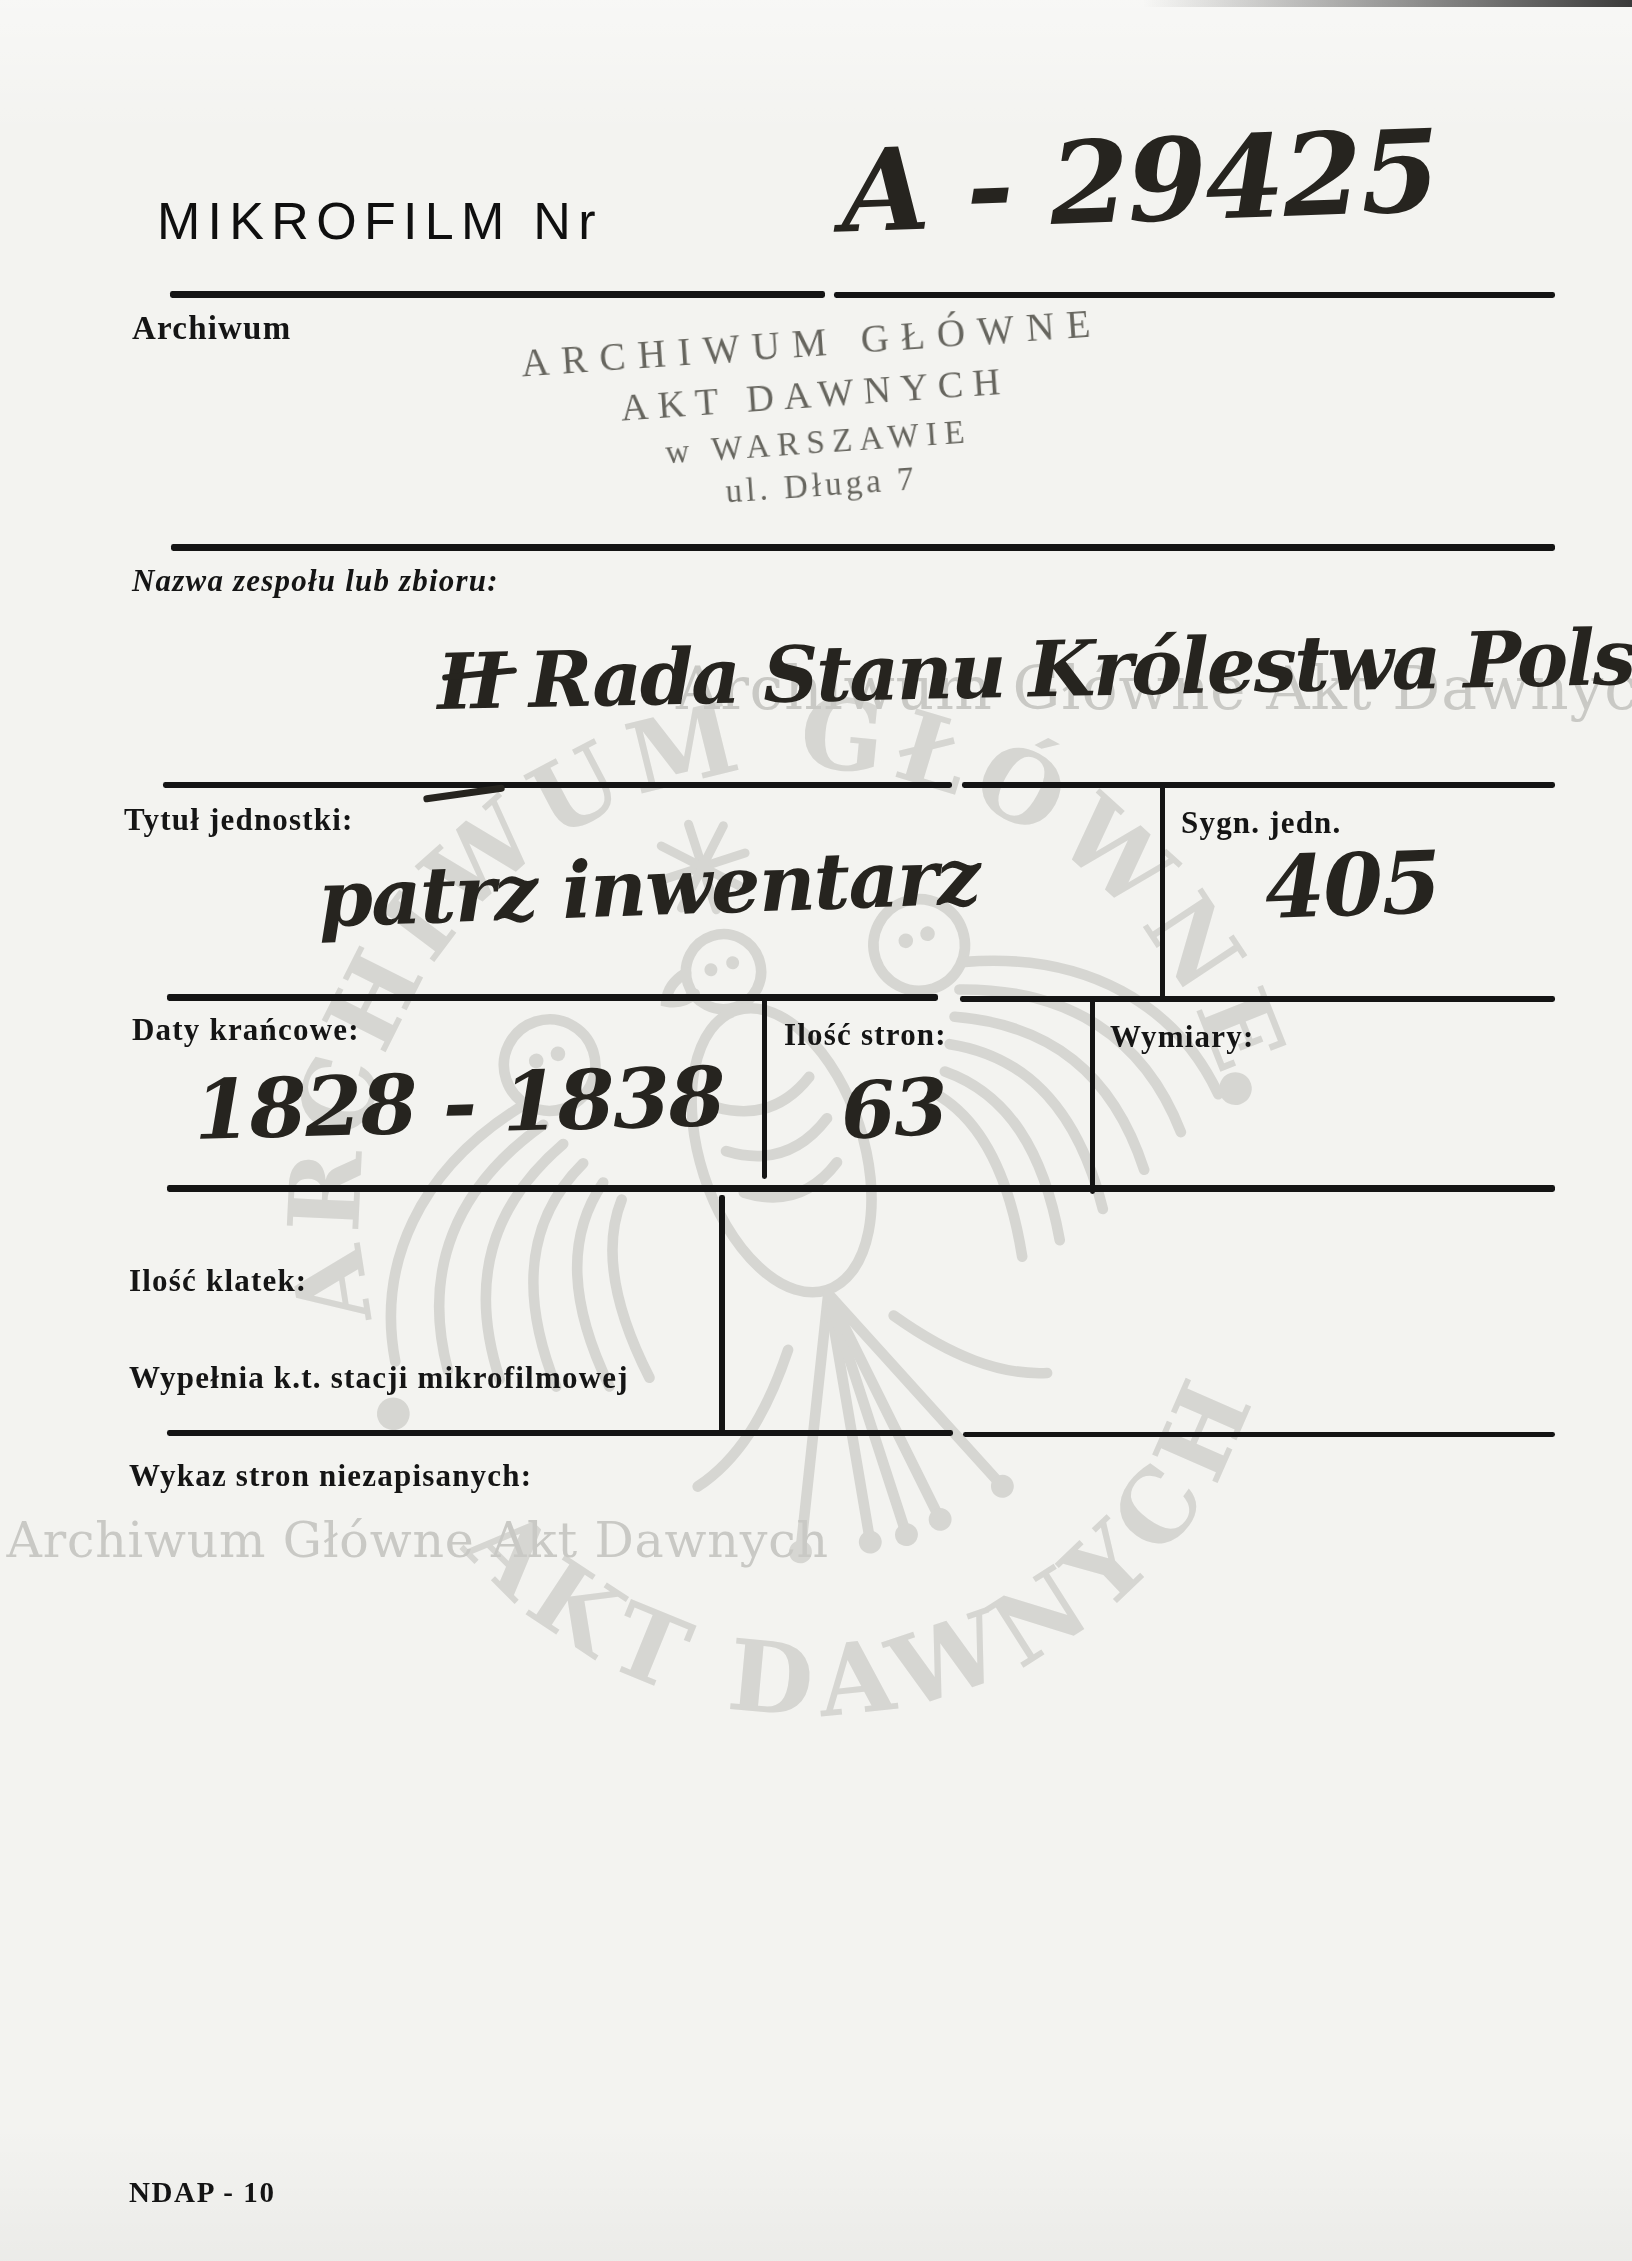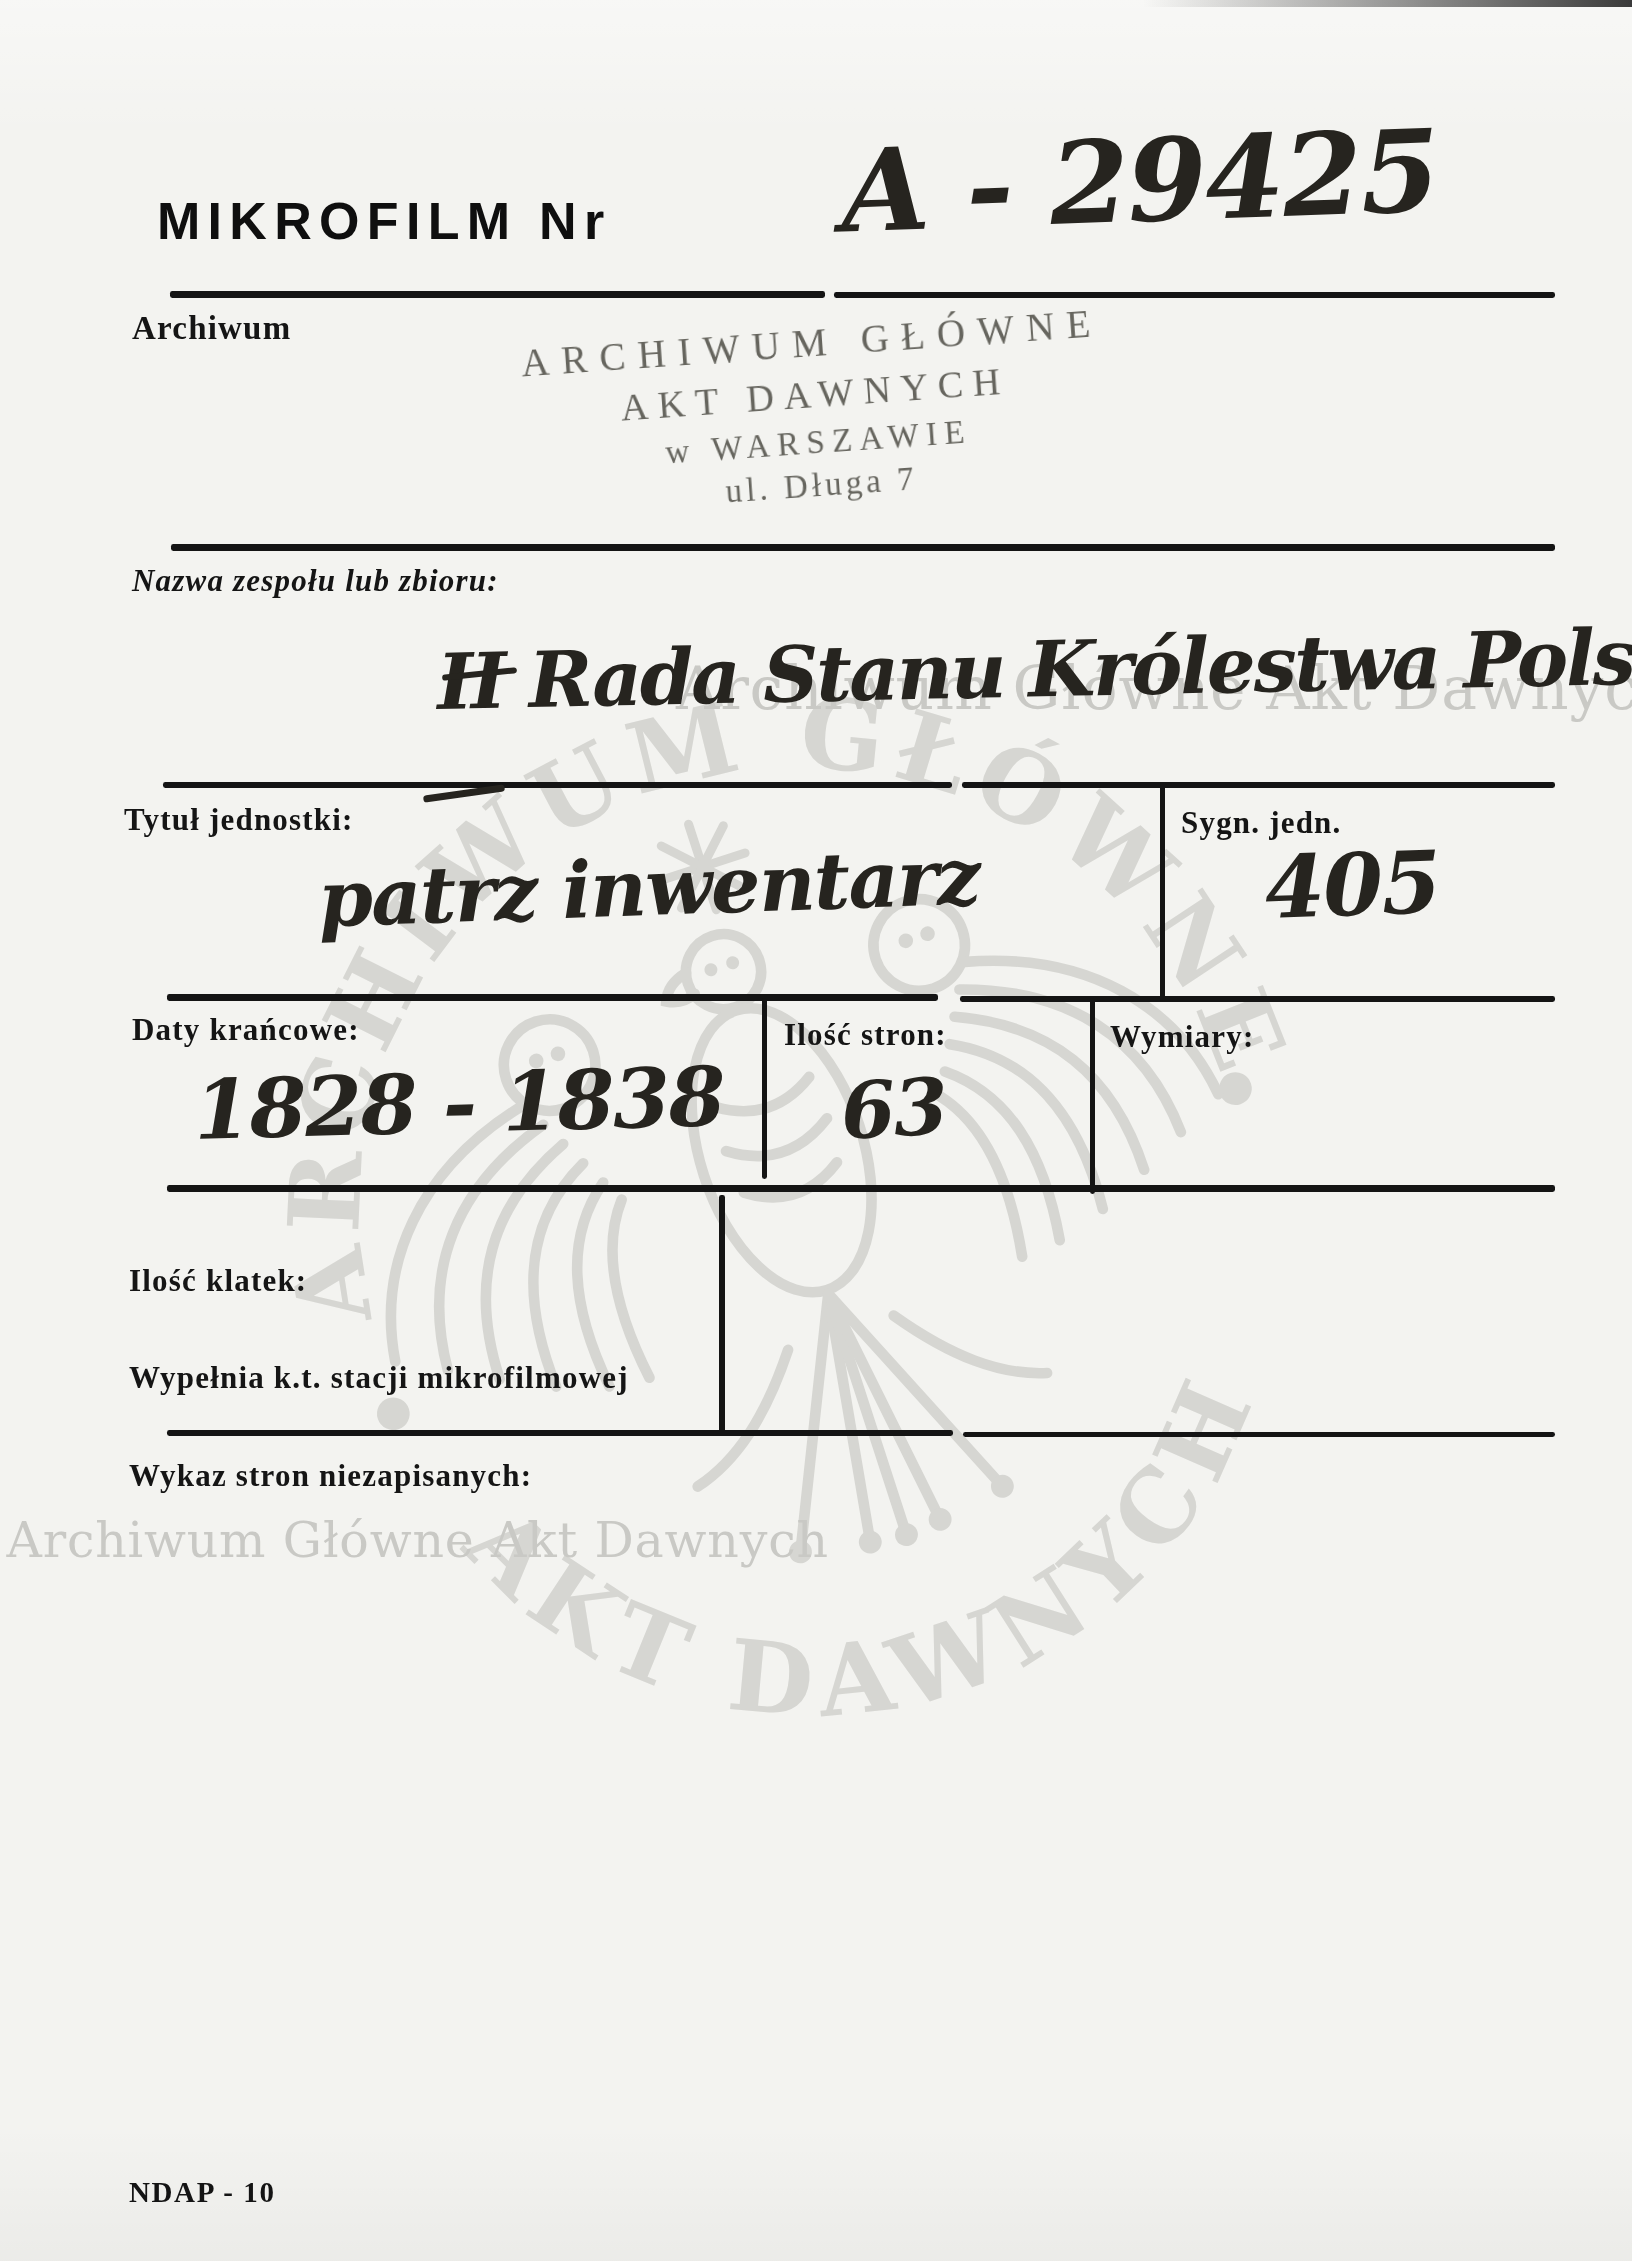--- a/index.html
+++ b/index.html
@@ -13,21 +13,21 @@
   .label{
     font-family:"Liberation Serif", serif; font-weight:bold; font-size:31px;
     letter-spacing:1.2px; color:#151515; white-space:nowrap; z-index:4;
   }
   .hline,.vline{background:#141414; border-radius:2.4px; z-index:3;}
   .hand{
     font-family:"DejaVu Serif", serif; font-style:italic; font-weight:bold;
     color:#26241f; white-space:nowrap; z-index:5; letter-spacing:-1.6px;
   }
   .title{
-    font-family:"Liberation Sans", sans-serif; font-weight:bold; font-size:52px;
+    font-family:"Liberation Sans", sans-serif; font-weight:normal; font-size:52px;
     letter-spacing:7.3px; color:#0f0f0f; z-index:4; white-space:nowrap;
   }
   .stamp{
     width:653px; text-align:center; color:#53524b; z-index:4;
     transform:rotate(-4deg); filter:blur(0.6px); opacity:.88;
     font-family:"Liberation Serif", serif; white-space:nowrap;
   }
   .stamp .s1{font-size:39px; letter-spacing:12.2px;}
   .stamp .s2{font-size:38px; letter-spacing:9.8px; margin-top:6.5px;}
   .stamp .s3{font-size:33px; letter-spacing:7.3px; margin-top:8.2px;}

